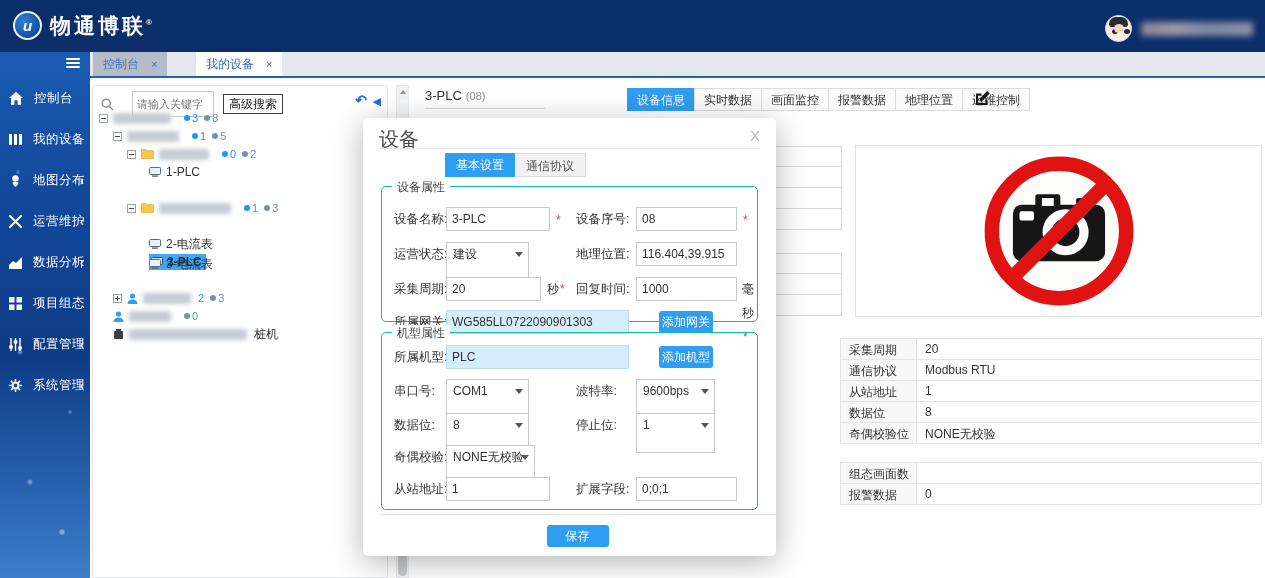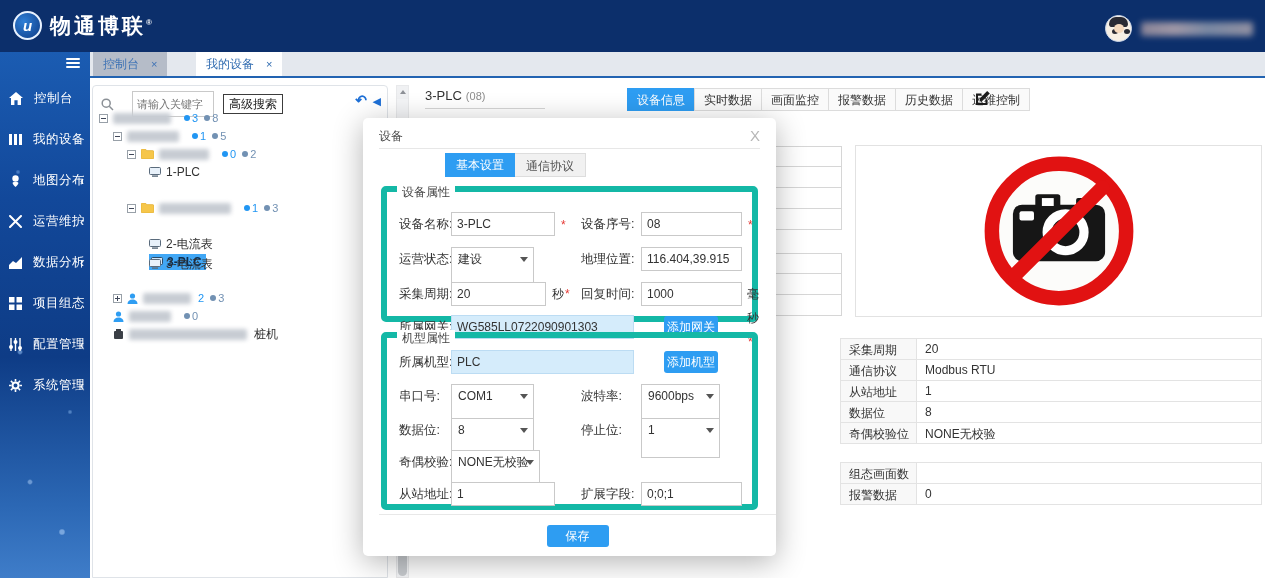--- a/index.html
+++ b/index.html
@@ -112,27 +112,27 @@
   .itable{position:absolute;left:840px;width:422px;border-top:1px solid #e3e3e3}
   .it1{top:338px}.it2{top:462px}
   .itr{display:flex;height:21px;border:1px solid #e3e3e3;border-top:none;font-size:12px}
   .itl{width:76px;background:#f8f8f8;border-right:1px solid #e3e3e3;padding:3px 0 0 8px;color:#333}
   .itv{flex:1;padding:3px 0 0 8px;color:#333}
 
   
   .modal{position:absolute;left:363px;top:118px;width:413px;height:438px;background:#fff;border-radius:5px;
     box-shadow:0 6px 30px rgba(0,0,0,.30);z-index:30}
   .m-head{margin:0 16px;padding-top:8px;height:31px;border-bottom:1px solid #e7e7e7;position:relative}
-  .m-title{font-size:12px;color:#4a4a4a}
+  .m-title{font-size:20px;color:#4a4a4a}
   .m-close{position:absolute;right:0;top:9px;font-size:15px;color:#b7b7b7;cursor:pointer}
   .m-tabs{position:absolute;left:82px;top:35px;display:flex}
   .mtab{height:24px;line-height:24px;padding:0 11px;font-size:12px;cursor:pointer}
   .mtab.active{background:#2e9df2;color:#fff}
   .mtab.idle{background:#f1f1f1;color:#555;border:1px solid #ddd;border-left:none}
-  .fs{position:absolute;left:18px;width:377px;border:6px solid #14b8a6;border-radius:5px}
+  .fs{position:absolute;left:18px;width:377px;border:1px solid #14b8a6;border-radius:5px}
   .fs1{top:68px;height:136px}
   .fs2{top:214px;height:178px}
   .legend{position:absolute;top:-8px;left:10px;background:#fff;padding:0 5px;font-size:12px;color:#444}
   .frow{position:absolute;left:0;right:0;height:24px;line-height:24px;font-size:12.5px;color:#333}
   .flb{position:absolute;top:0}
   .p1{left:12px}.p2{left:194px}
   .fin{position:absolute;top:0;height:24px;border:1px solid #c9c9c9;font-size:12px;padding:0 5px;color:#333;font-family:inherit;background:#fff}
   .f1{left:64px;width:104px}.f1s{left:64px;width:95px}.f2{left:254px;width:101px}
   .ro{background:#d5ecfb;border-color:#bcdcf3}
   .wide{left:64px;width:183px}
@@ -407,21 +407,21 @@
 
   <div class="dev-title">
     <span>3-PLC</span><span class="sn">(08)</span>
   </div>
 
   <div class="dtabs">
     <div class="dtab active">设备信息</div>
     <div class="dtab">实时数据</div>
     <div class="dtab">画面监控</div>
     <div class="dtab">报警数据</div>
-    <div class="dtab">历史数据</div>
+    <div class="dtab">地理位置</div>
     <div class="dtab">运维控制</div>
   </div>
   <div class="edit-ic">
     <svg width="17" height="17" viewBox="0 0 17 17">
         <path d="M2 3.5v11.5h11.5V9.5h-2v3.5H4V5.5h3.5v-2z" fill="#1b1b1b"></path>
         <path d="M13.2 1l2.6 2.6-7.2 7.2-3.1.5.5-3.1z" fill="#1b1b1b"></path>
       </svg>
   </div>
 
   <div class="bgstack bgs1">

